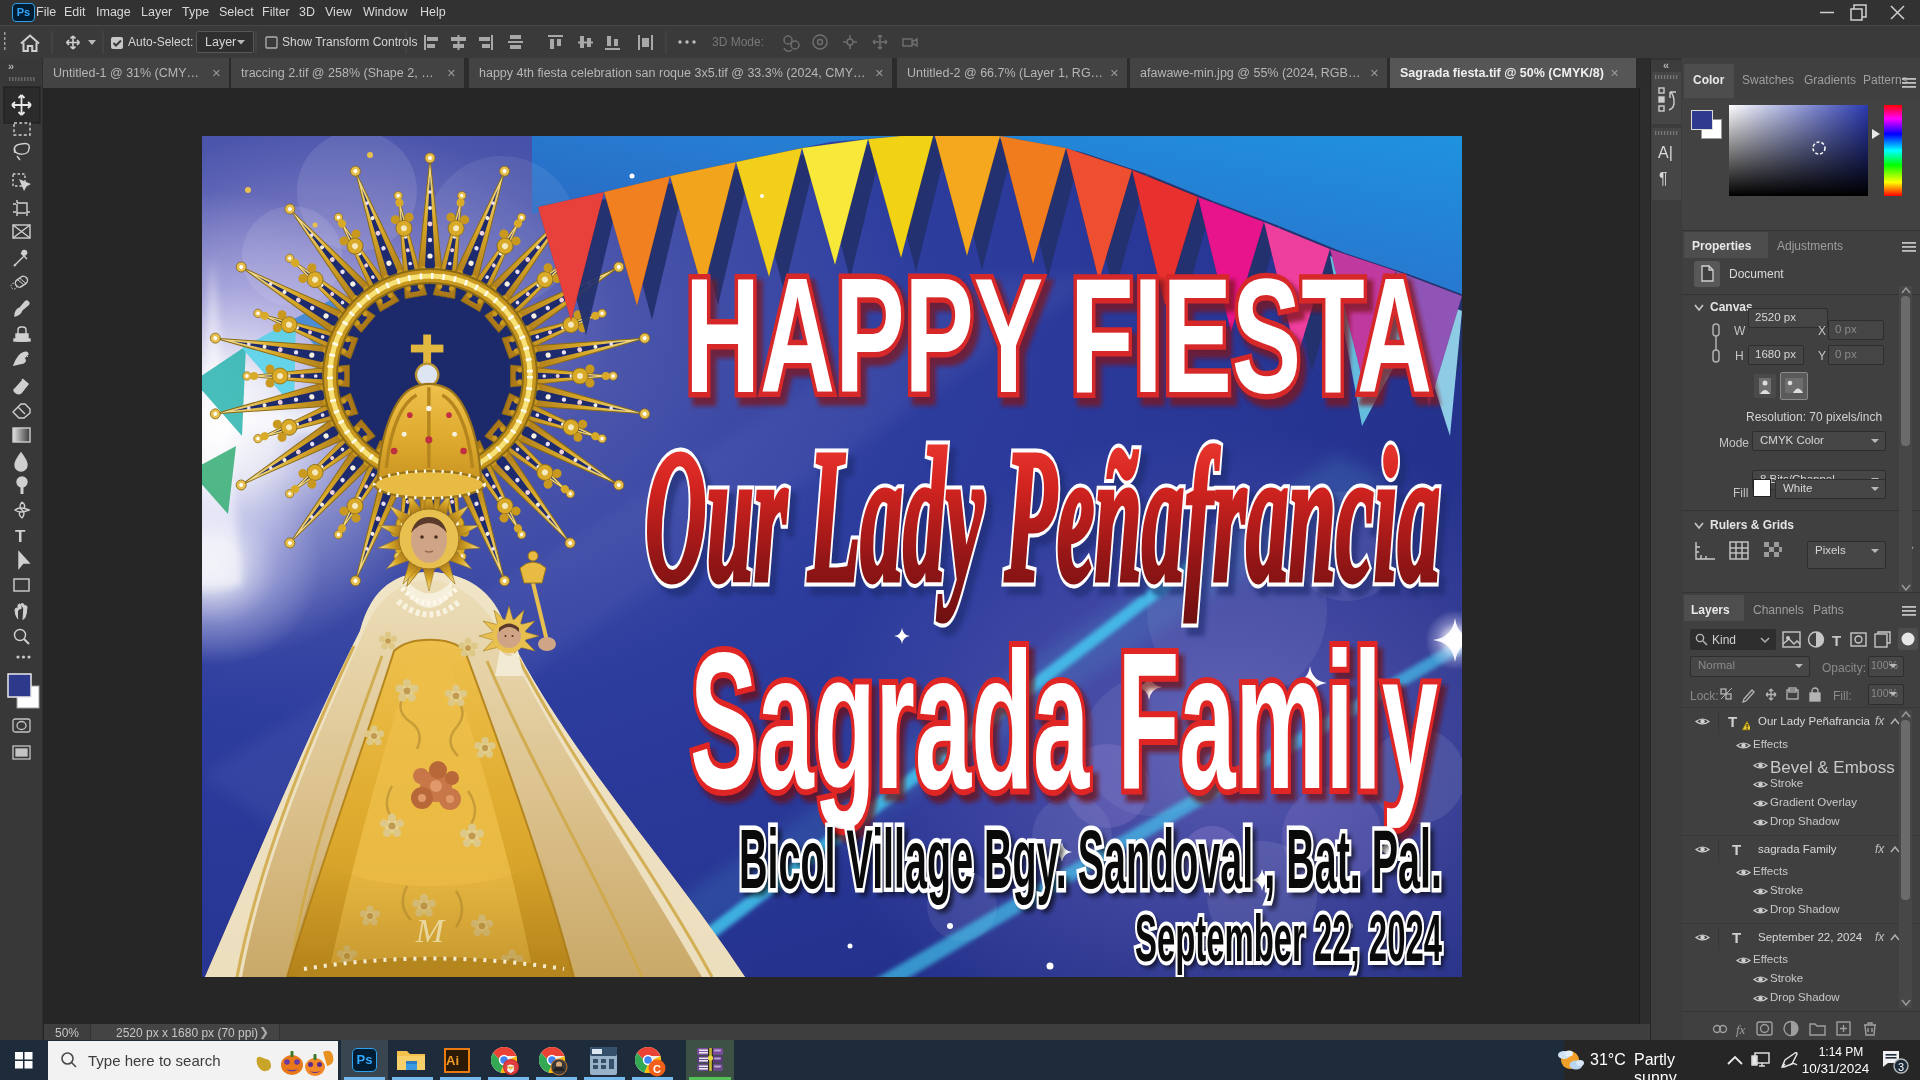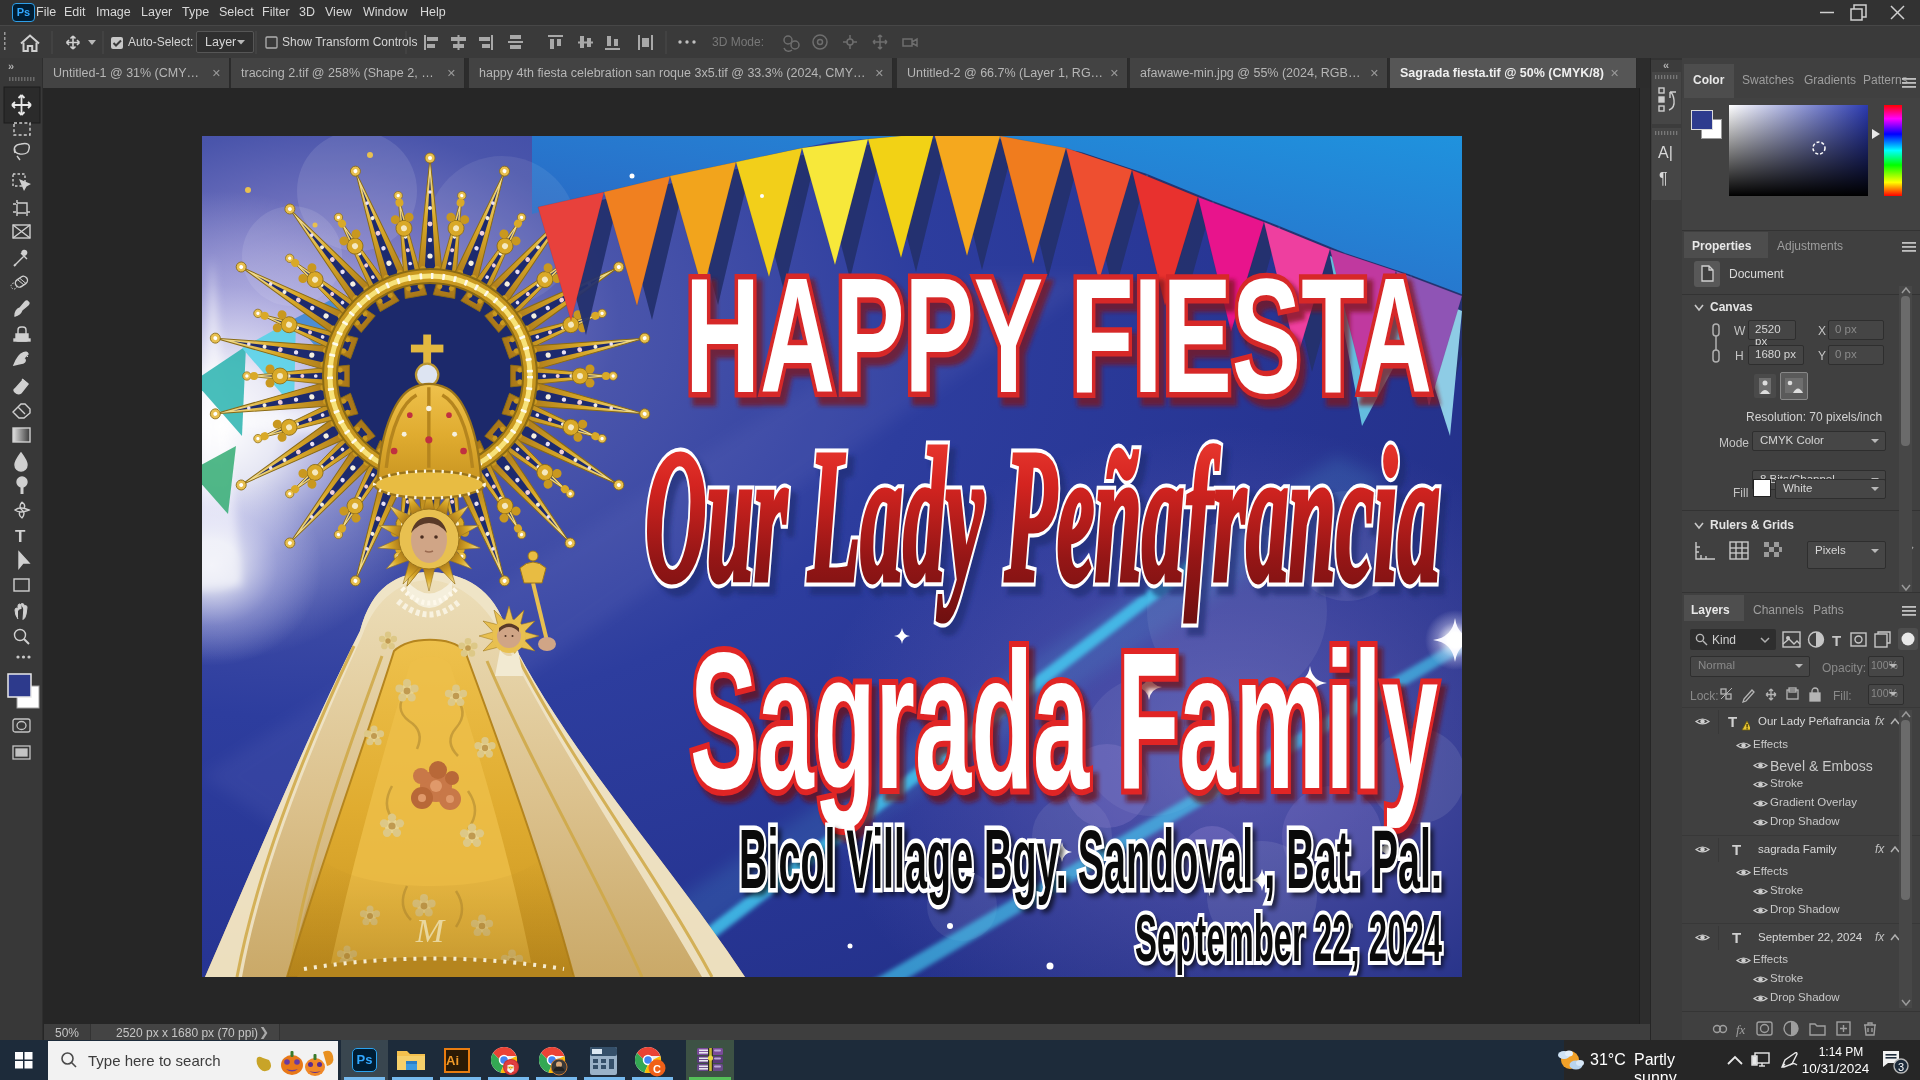--- a/index.html
+++ b/index.html
@@ -806,21 +806,21 @@
  <svg class="abs" style="left:19px;top:207px" width="13" height="17">
       <path d="M1 1 H8 L12 5 V16 H1 Z M8 1 V5 H12" fill="#3e3e3e" stroke="#cfcfcf" stroke-width="1.3"></path>
     </svg>
  <div class="abs" style="left:47px;top:209px;color:#dadada">Document</div>
  <div class="hline" style="top:236px"></div>
  <svg class="abs" style="left:12px;top:246px" width="10" height="8">
       <path d="M1 1 L5 6 L9 1" stroke="#c8c8c8" stroke-width="1.6" fill="none"></path>
     </svg>
  <div class="abs" style="left:28px;top:242px;font-weight:bold;color:#e4e4e4">Canvas</div>
  <div class="abs" style="left:52px;top:266px;color:#c4c4c4">W</div>
- <div class="inbox" style="left:66px;top:262px;width:48px;height:20px">2520 px</div>
+ <div class="inbox" style="left:66px;top:250px;width:80px;height:20px">2520 px</div>
  <div class="abs" style="left:136px;top:266px;color:#c4c4c4">X</div>
  <div class="inbox" style="left:146px;top:262px;width:56px;height:20px;color:#8a8a8a">0 px</div>
  <div class="abs" style="left:53px;top:291px;color:#c4c4c4">H</div>
  <div class="inbox" style="left:66px;top:287px;width:56px;height:20px">1680 px</div>
  <div class="abs" style="left:136px;top:291px;color:#c4c4c4">Y</div>
  <div class="inbox" style="left:146px;top:287px;width:56px;height:20px;color:#8a8a8a">0 px</div>
  <svg class="abs" style="left:28px;top:264px" width="12" height="42" fill="none" stroke="#b0b0b0" stroke-width="1.5">
       <rect x="3" y="2" width="6" height="12" rx="3"></rect>
       <rect x="3" y="28" width="6" height="12" rx="3"></rect>
       <line x1="6" y1="14" x2="6" y2="28"></line>
@@ -972,21 +972,21 @@
       </svg>
 <svg class="eyeic" style="left:54px;top:682px" viewBox="0 0 15 11">
         <path d="M1 5.5 Q7.5 0.5 14 5.5 Q7.5 10.5 1 5.5 Z" fill="none" stroke="#cfcfcf" stroke-width="1.2"></path>
         <circle cx="7.5" cy="5.5" r="2.2" fill="#cfcfcf"></circle>
       </svg>
       <div class="abs" style="left:71px;top:680px;font-size:11.5px;color:#c8c8c8">Effects</div>
 <svg class="eyeic" style="left:71px;top:702px" viewBox="0 0 15 11">
         <path d="M1 5.5 Q7.5 0.5 14 5.5 Q7.5 10.5 1 5.5 Z" fill="none" stroke="#cfcfcf" stroke-width="1.2"></path>
         <circle cx="7.5" cy="5.5" r="2.2" fill="#cfcfcf"></circle>
       </svg>
-      <div class="abs" style="left:88px;top:700px;font-size:14px;color:#c8c8c8">Bevel &amp; Emboss</div>
+      <div class="abs" style="left:88px;top:700px;font-size:17px;color:#c8c8c8">Bevel &amp; Emboss</div>
 <svg class="eyeic" style="left:71px;top:721px" viewBox="0 0 15 11">
         <path d="M1 5.5 Q7.5 0.5 14 5.5 Q7.5 10.5 1 5.5 Z" fill="none" stroke="#cfcfcf" stroke-width="1.2"></path>
         <circle cx="7.5" cy="5.5" r="2.2" fill="#cfcfcf"></circle>
       </svg>
       <div class="abs" style="left:88px;top:719px;font-size:11.5px;color:#c8c8c8">Stroke</div>
 <svg class="eyeic" style="left:71px;top:740px" viewBox="0 0 15 11">
         <path d="M1 5.5 Q7.5 0.5 14 5.5 Q7.5 10.5 1 5.5 Z" fill="none" stroke="#cfcfcf" stroke-width="1.2"></path>
         <circle cx="7.5" cy="5.5" r="2.2" fill="#cfcfcf"></circle>
       </svg>
       <div class="abs" style="left:88px;top:738px;font-size:11.5px;color:#c8c8c8">Gradient Overlay</div>

